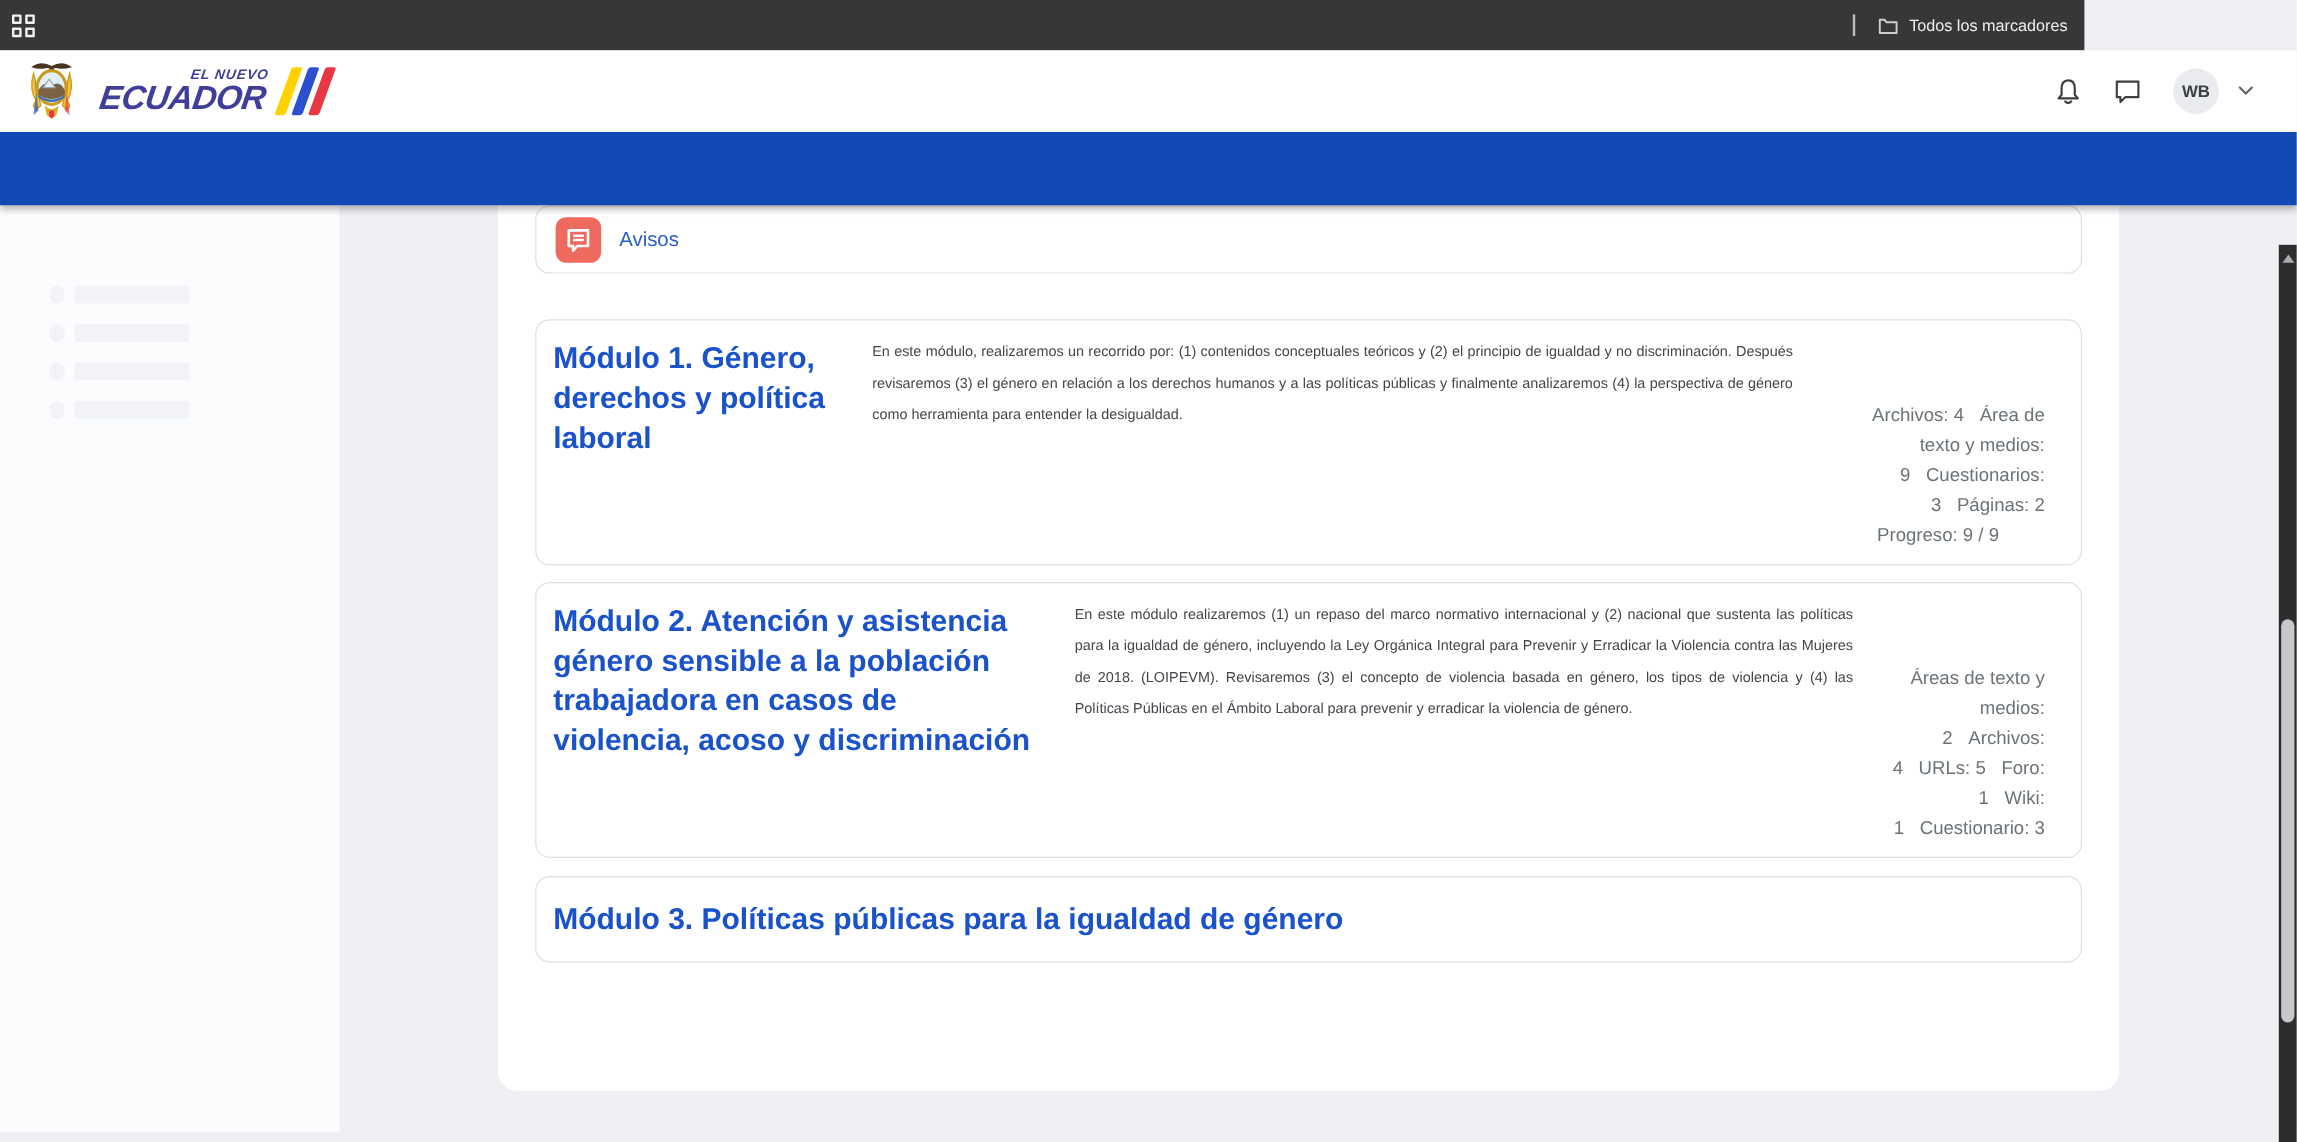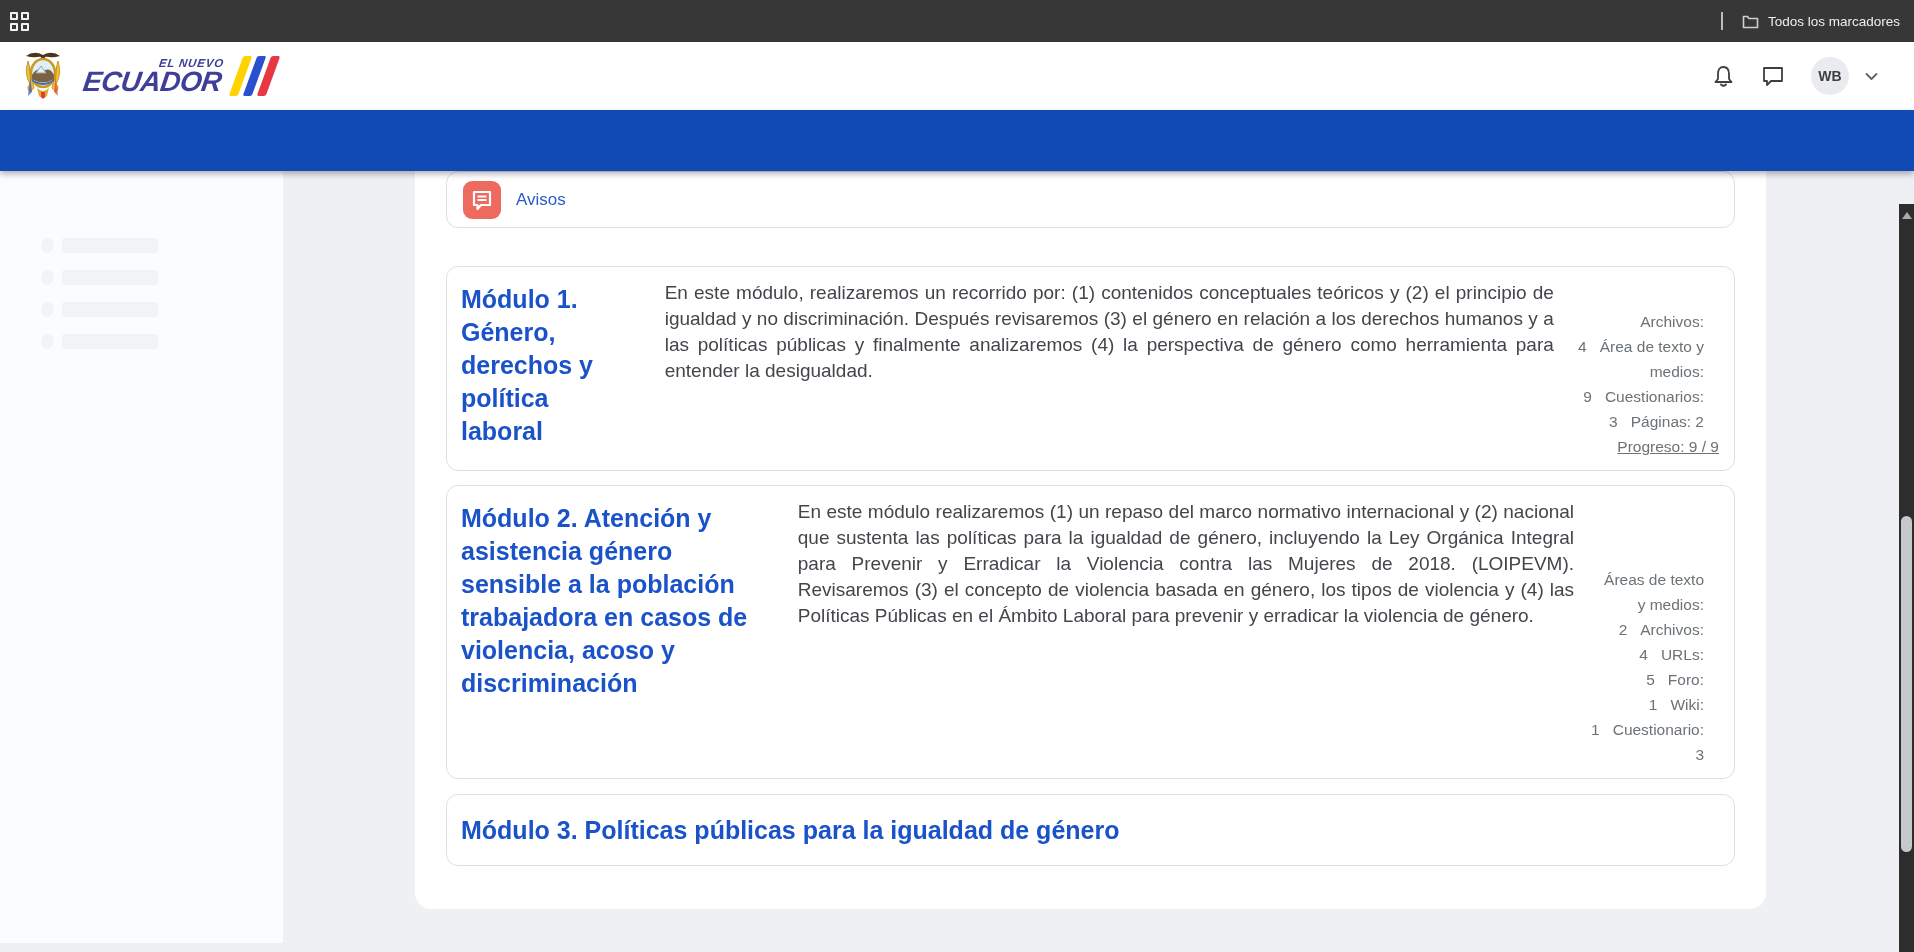--- a/index.html
+++ b/index.html
@@ -1,20 +1,20 @@
 <!DOCTYPE html>
 <html lang="es"><head>
 <meta charset="utf-8">
 <style>
   * { box-sizing: border-box; margin: 0; padding: 0; }
   html,body { width:1914px; height:952px; overflow:hidden; }
   body { font-family:"Liberation Sans","DejaVu Sans",sans-serif; background:#eef0f4; position:relative; }
 
   
-  .browser-bar { position:absolute; top:0; left:0; width:1914px; height:42px;
+  .browser-bar { position:absolute; top:0; left:0; width:1737px; height:42px;
     background:#373737; display:flex; align-items:center; }
   .apps-grid { margin-left:10px; display:grid; grid-template-columns:8px 8px; grid-template-rows:8px 8px; gap:3px; cursor:pointer; }
   .apps-grid span { border:2px solid #f2f2f2; border-radius:1px; display:block; }
   .bookmarks { margin-left:auto; display:flex; align-items:center; gap:9px; padding-right:14px; cursor:pointer; }
   .bm-divider { width:2px; height:18px; background:#bdbdbd; margin-right:10px; }
   .bookmarks-label { color:#eceff1; font-size:13.5px; }
 
   
   .app-header { position:absolute; top:42px; left:0; width:1914px; height:68px; background:#ffffff; display:flex; align-items:center; }
   .brand { display:flex; align-items:center; padding-left:20px; gap:18px; cursor:pointer; }
@@ -43,32 +43,32 @@
 
   .content-surface { position:absolute; top:0; left:415px; width:1351px; height:747px;
     background:#ffffff; border-radius:0 0 16px 16px; }
 
   .card { width:1289px; margin-left:31px; background:#fff; border:1px solid #dde0e5; border-radius:12px; display:flex; }
   .card-avisos { margin-top:9px; height:57px; flex-direction:row; align-items:center; padding-left:16px; gap:15px; cursor:pointer; }
   .avisos-icon { width:38px; height:38px; border-radius:9px; background:#ee6a5f; display:flex; align-items:center; justify-content:center; }
   .avisos-label { font-size:17px; color:#2c5cc5; }
 
   .card-m1 { margin-top:38px; height:205px; }
-  .card-m2 { margin-top:14px; height:294px; }
+  .card-m2 { margin-top:14px; height:230px; }
   .card-m3 { margin-top:15px; height:72px; }
 
   .module-title { font-size:25px; font-weight:bold; color:#1a52c9; line-height:33px;
     padding:16px 20px 0 14px; cursor:pointer; }
   .card-m3 .module-title { padding-top:19px; }
-  .module-desc { font-size:19px; line-height:26px; color:#42464b; text-align:justify;
+  .module-desc { font-size:12px; line-height:26px; color:#42464b; text-align:justify;
     margin:13px 17px 0 14px; }
   .module-meta { margin-top:auto; padding-bottom:11px; color:#6b7278; font-size:15.5px; }
   .stats-line { text-align:right; padding-right:30px; line-height:25px; }
   .stats-line span { margin-left:13px; }
-  .progress-line { text-align:right; padding-right:15px; line-height:25px;text-decoration:underline; }
+  .progress-line { text-align:center; padding-right:15px; line-height:25px; }
 
   
   .scrollbar { position:absolute; top:42px; right:0; width:15px; height:910px; background:#2d2d2d; }
   .scroll-arrow { position:absolute; top:8px; left:3px; width:0; height:0;
     border-left:5px solid transparent; border-right:5px solid transparent; border-bottom:7px solid #a9abad; cursor:pointer; }
   .scroll-thumb { position:absolute; top:312px; left:2px; width:11px; height:336px;
     background:#c7c8ca; border-radius:6px; cursor:pointer; }
 </style>
 </head>
 <body>

